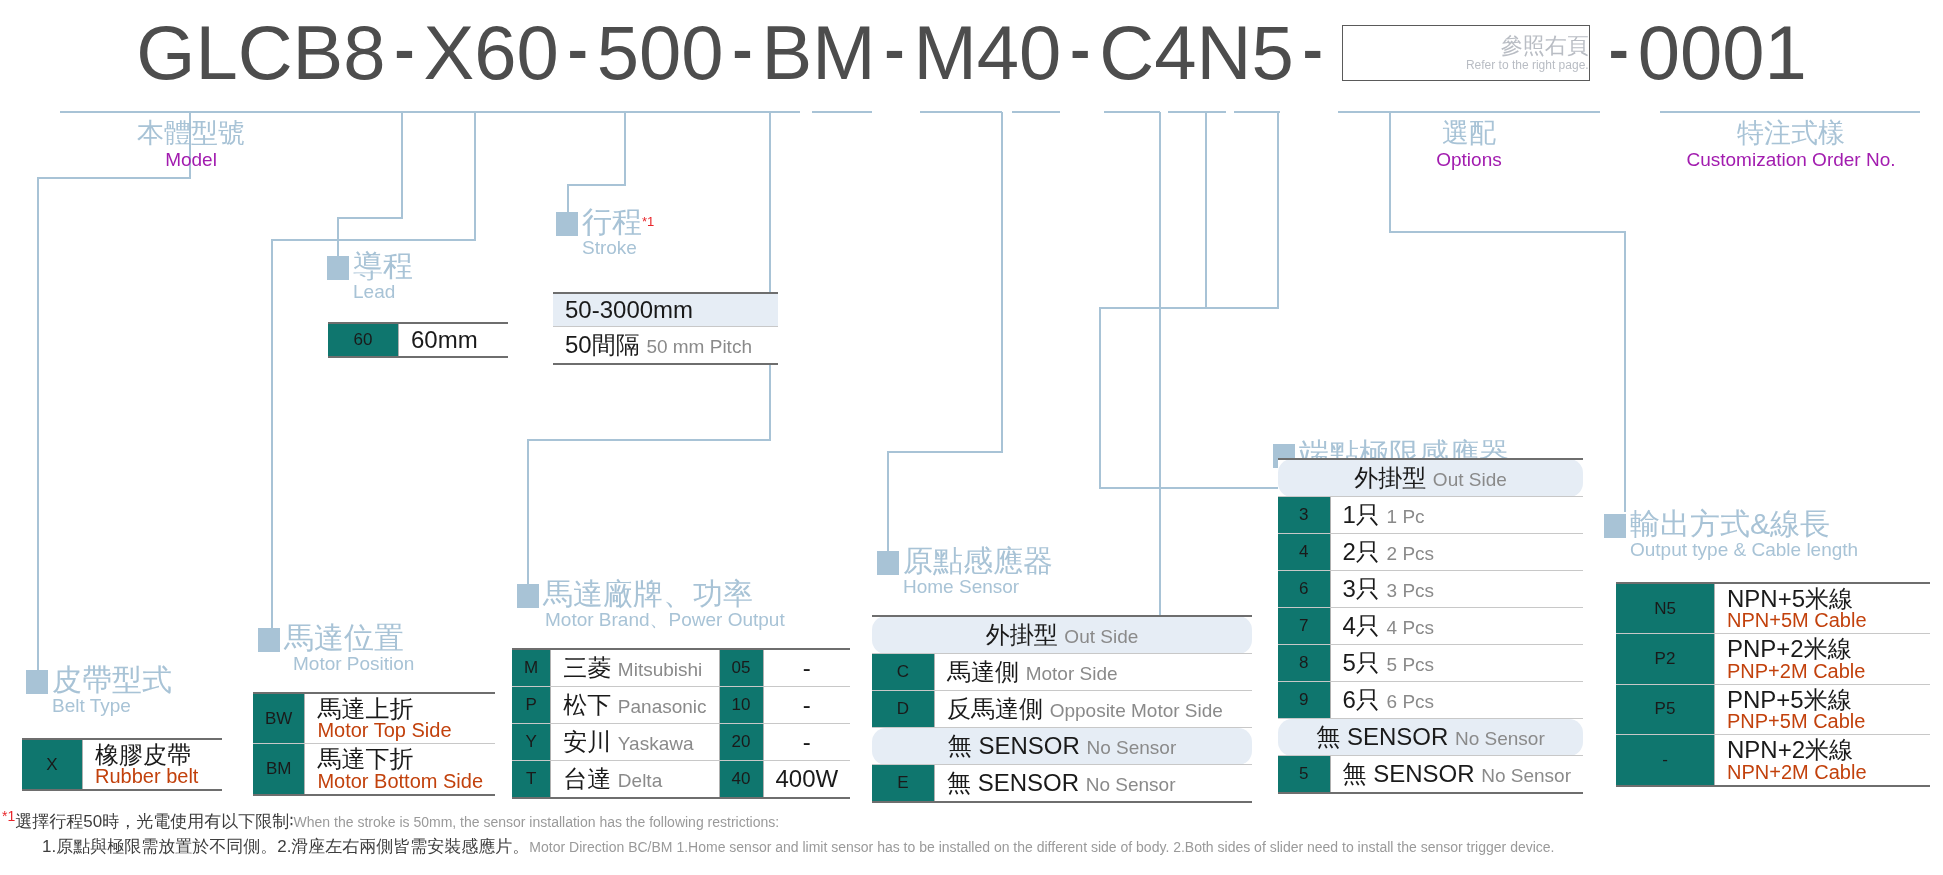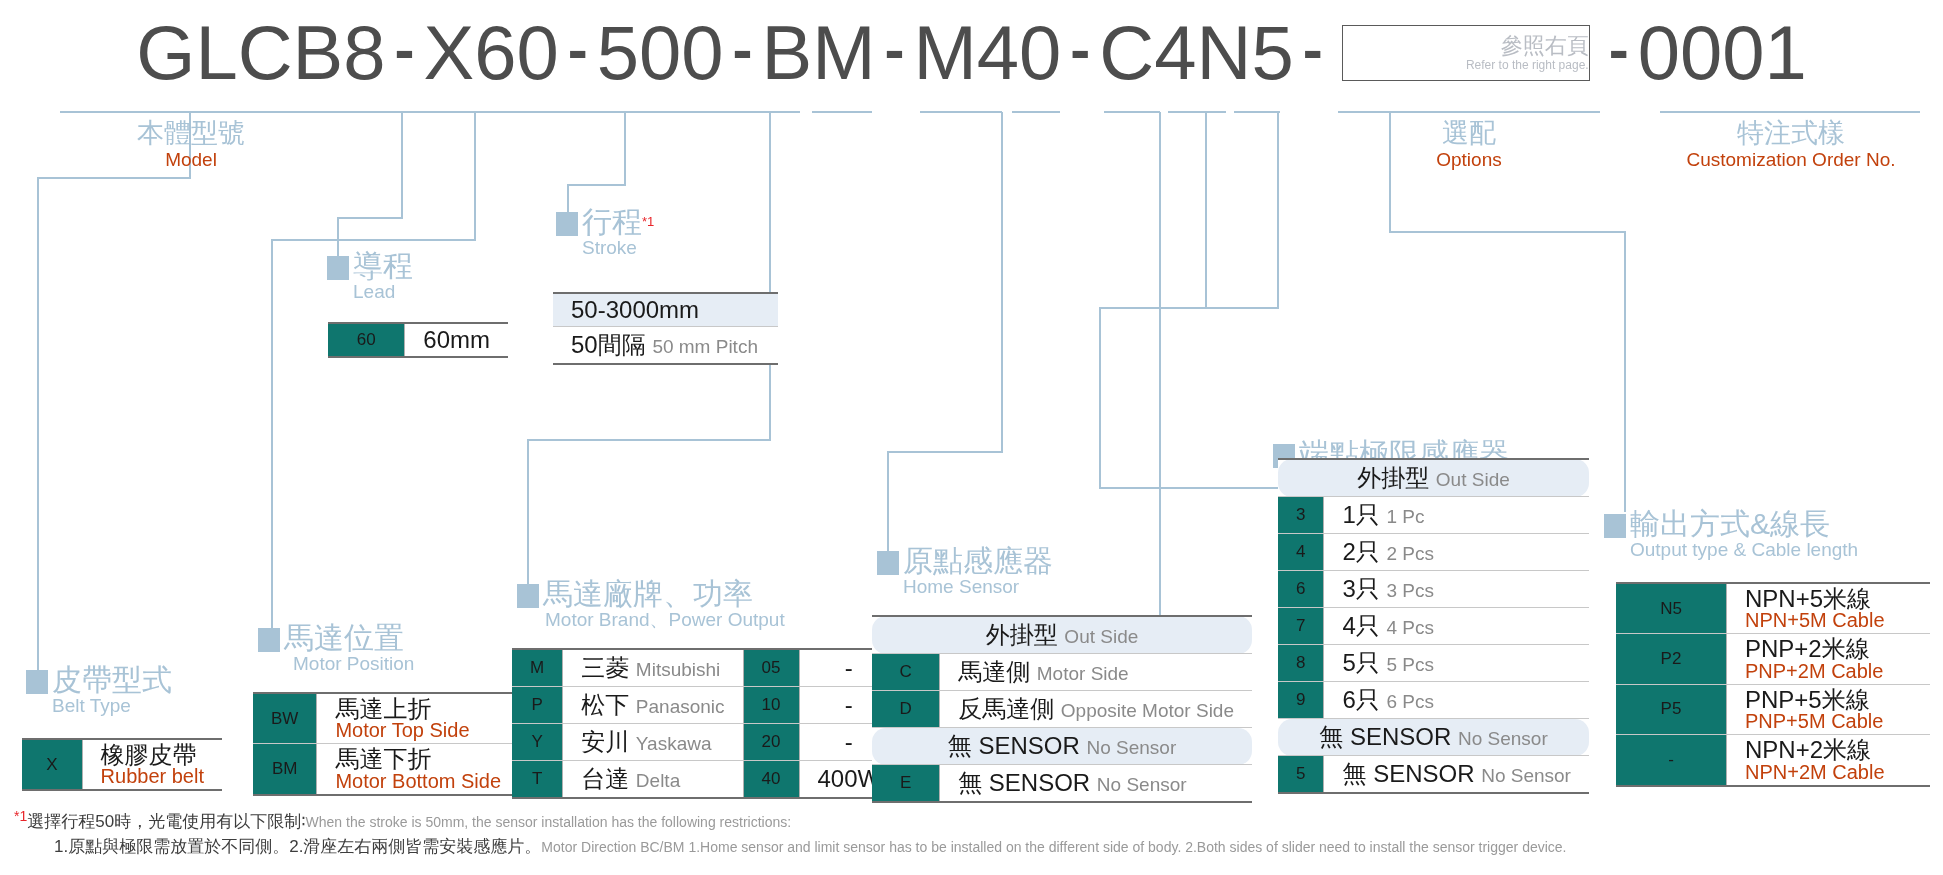--- a/index.html
+++ b/index.html
@@ -27,44 +27,44 @@
   .sect{position:absolute;}
   .sect .bullet{display:inline-block;width:22px;height:24px;background:#a8c3d6;
     vertical-align:-4px;margin-right:4px;}
   .sect .cn{font-size:30px;color:#a8c3d6;line-height:1.05;white-space:nowrap;display:inline-block;}
   .sect .en{font-size:19px;color:#a8c3d6;line-height:1.1;white-space:nowrap;}
   .sect .star{font-size:13px;color:#e8252a;vertical-align:super;}
 
   
   .toplabel{position:absolute;text-align:center;}
   .toplabel .cn{font-size:27px;color:#a8c3d6;line-height:1.15;white-space:nowrap;}
-  .toplabel .en{font-size:19px;color:#c2410c;line-height:1.2;white-space:nowrap;}
+  .toplabel .en{font-size:19px;color:#a21caf;line-height:1.2;white-space:nowrap;}
 
   
   table.spec{border-collapse:collapse;position:absolute;background:#fff;}
   table.spec td{
     border-left:1px solid #b0b0b0;border-right:0;border-top:0;
     border-bottom:1px solid #c8c8c8;
-    padding:2px 18px;vertical-align:middle;color:#1a1a1a;
+    padding:2px 12px;vertical-align:middle;color:#1a1a1a;
     font-family:"Liberation Sans","DejaVu Sans",sans-serif;
   }
   table.spec tr td:first-child{border-left:0;}
   table.spec .key{background:#0f766e;text-align:center;font-size:17px;color:#1a1a1a;
     white-space:nowrap;}
   table.spec .val{font-size:24px;white-space:nowrap;}
   table.spec .val .en{font-size:19px;color:#8a8a8a;font-weight:normal;}
   table.spec .sub{display:block;font-size:20px;color:#c2410c;line-height:1.05;margin-top:-2px;}
   table.spec .main{display:block;font-size:24px;line-height:1.1;}
   table.spec tr.head td{background:#e6edf5;text-align:center;font-size:24px;border-left:0;border-radius:14px;}
   table.spec tr.head td .en{font-size:19px;color:#8a8a8a;}
   table.spec tr.topline td{border-top:2px solid #6e6e6e;}
   table.spec tr.botline td{border-bottom:2px solid #6e6e6e;}
 
   
-  .notes{position:absolute;left:14px;top:806px;width:1920px;}
+  .notes{position:absolute;left:2px;top:806px;width:1920px;}
   .notes .line{white-space:nowrap;line-height:1.45;}
   .note-star{color:#e8252a;font-size:14px;vertical-align:super;}
   .note-cn{color:#3d3d3d;font-size:17px;}
   .note-en{color:#9a9a9a;font-size:14px;}
   .notes .line2{padding-left:40px;}
 </style>
 </head>
 <body>
 
 <svg id="svg-lines" viewBox="0 0 1943 875" xmlns="http://www.w3.org/2000/svg">

